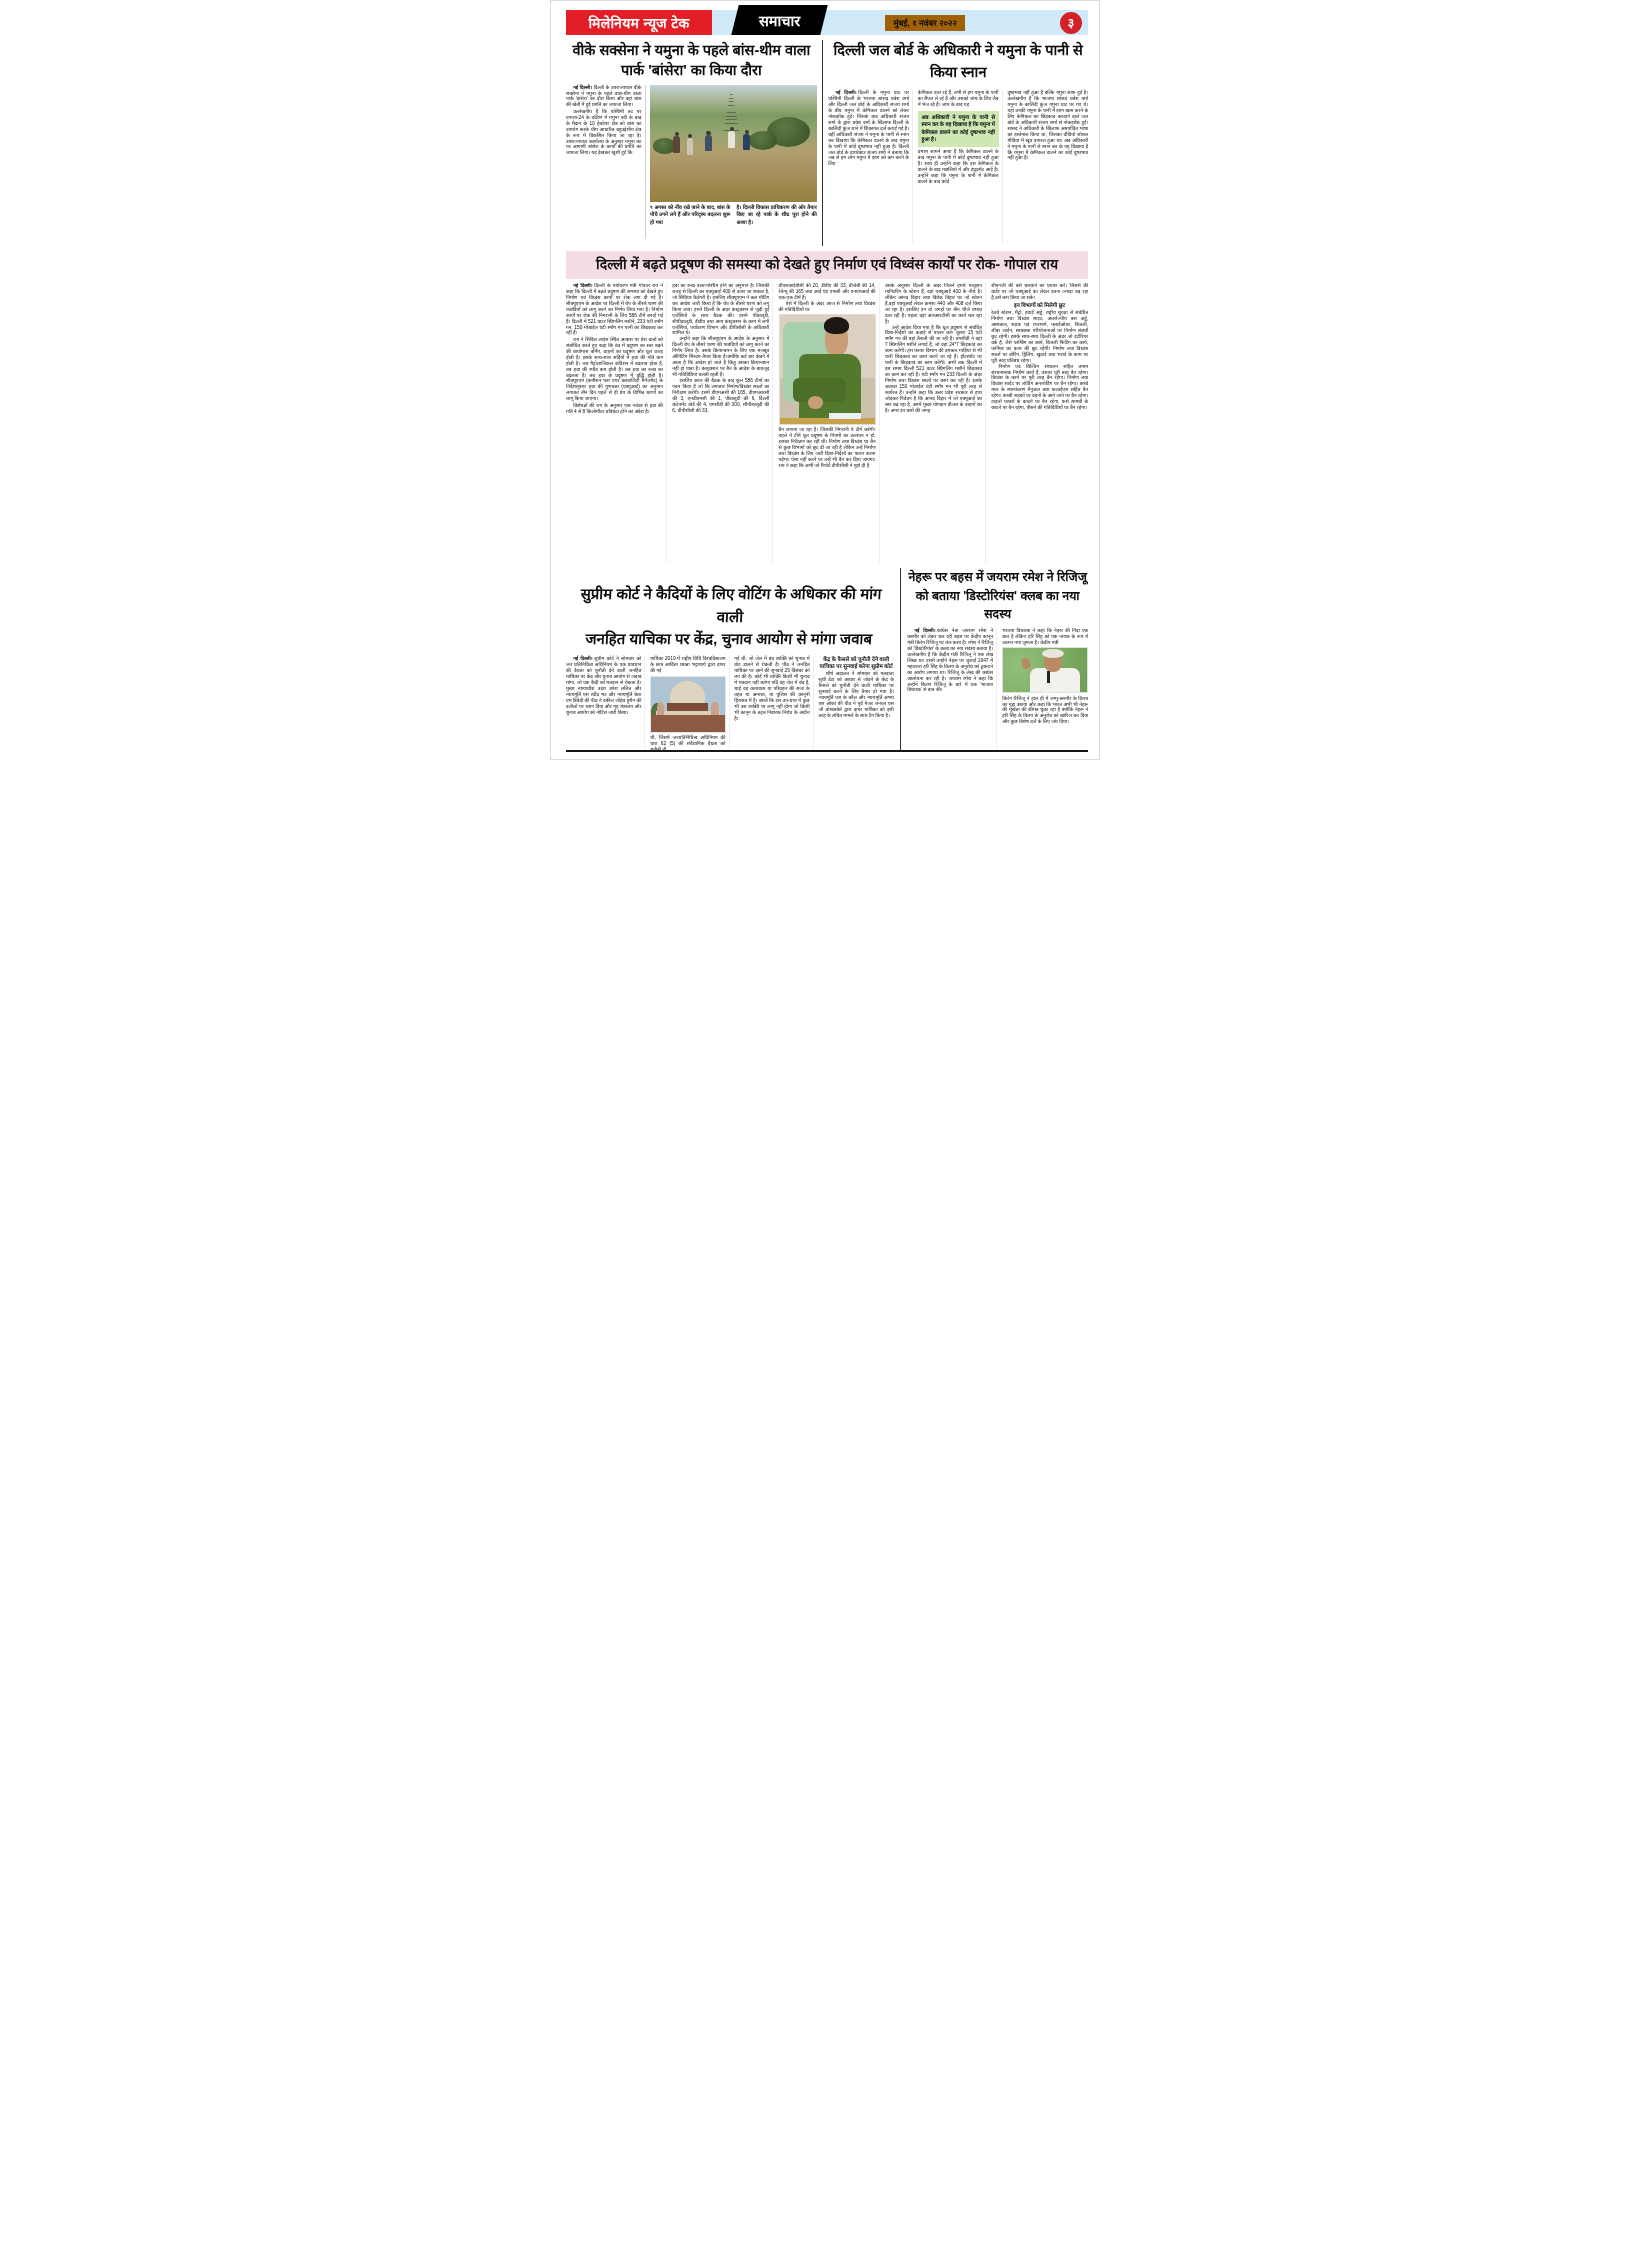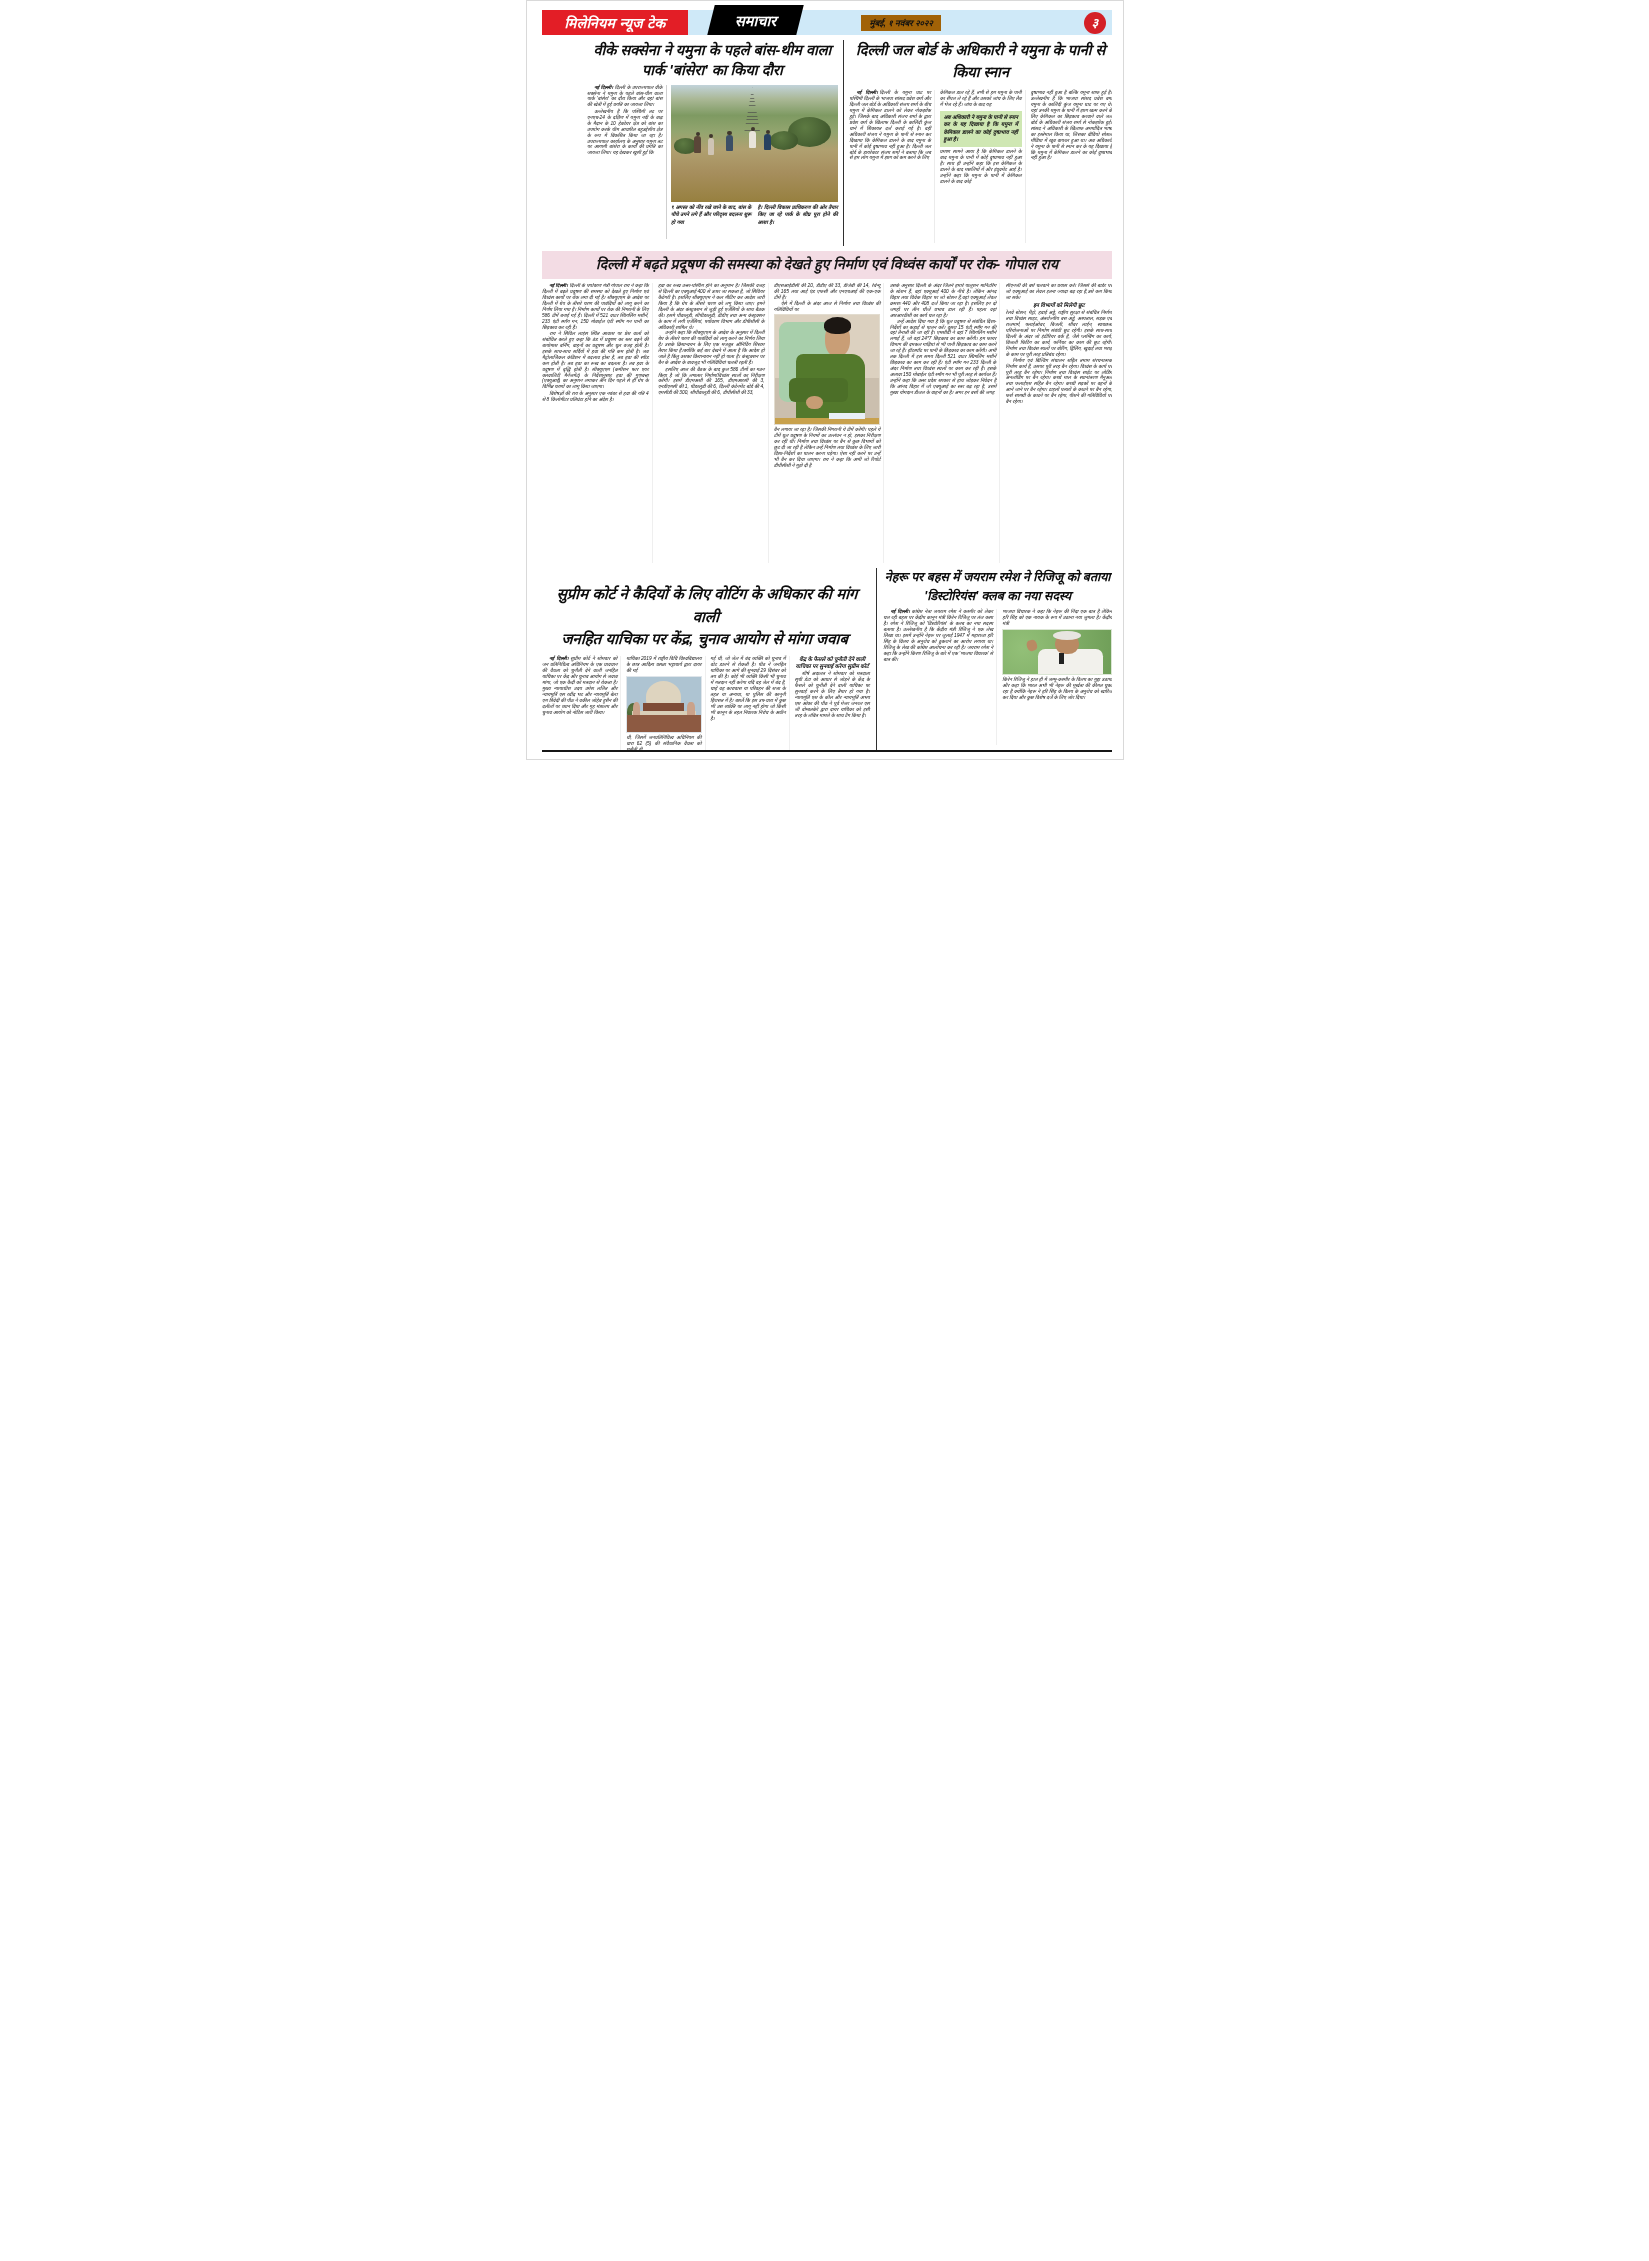--- a/index.html
+++ b/index.html
@@ -1,22 +1,21 @@
 <!DOCTYPE html>
 <html lang="hi" style="font-size:8.3px"><head>
 <meta charset="utf-8">
 <style>
   * { box-sizing: border-box; }
   html, body { margin:0; padding:0; background:#ffffff; }
   .page {
-    width:598px; min-height:754px; margin:0 auto; background:#fff;
+    width:550px; min-height:754px; margin:0 auto; background:#fff;
     padding:9.3px 10.3px 4.1px 15.5px; position:relative;
     font-family:"Liberation Sans", sans-serif; color:#111;
     border:0.5px solid #d9d9d9;
-    font-style:italic;
   }
   
   .header-row { display:flex; height:25px; margin-bottom:5.2px; }
   .masthead {
     flex:0 0 146px; background:#e31e26; color:#fff;
     display:flex; align-items:center; justify-content:center;
     font-size:14px; font-weight:bold; letter-spacing:0.3px;
   }
   .band { flex:1; background:#cfe9f8; display:flex; align-items:center; position:relative; }
   .section-banner {
@@ -30,21 +29,21 @@
     background:#d42027; color:#fff; display:flex; align-items:center; justify-content:center;
     font-size:12.4px; font-weight:bold;
   }
   
   h1 { margin:0; font-weight:800; color:#0d0d0d; }
   .body-txt { font-size:4.8px; line-height:1.24; text-align:justify; }
   p.para { margin:0 0 0.5px 0; text-indent:7.2px; }
   p.cont { text-indent:0; }
   b.lead { font-weight:bold; margin-right:1.6px; }
   
-  .top-row { display:flex; height:206px; overflow:hidden;margin-left:45px; }
+  .top-row { display:flex; height:206px; overflow:hidden; }
   .article-tl { flex:0 0 257px; padding-right:5.2px; border-right:0.8px solid #2f2f2f; }
   .article-tr { flex:1; padding-left:5.2px; }
   .tl-head { font-size:14.5px; line-height:1.38; text-align:center; }
   .tr-head { font-size:14.5px; line-height:1.5; text-align:center; }
   .tl-body { display:flex; margin-top:4.1px; gap:4.1px; height:154px; }
   .tl-col { flex:0 0 80px; border-right:0.5px solid #cfcfcf; padding-right:3.6px; }
   .tl-right { flex:1; display:flex; flex-direction:column; }
   .tl-photo { height:117px; position:relative; overflow:hidden;
     background:linear-gradient(180deg,#c2d3da 0%,#aab896 12%,#7e9a62 26%,#93a56f 40%,#b0a070 55%,#a68e5d 75%,#97803f 100%);
   }

